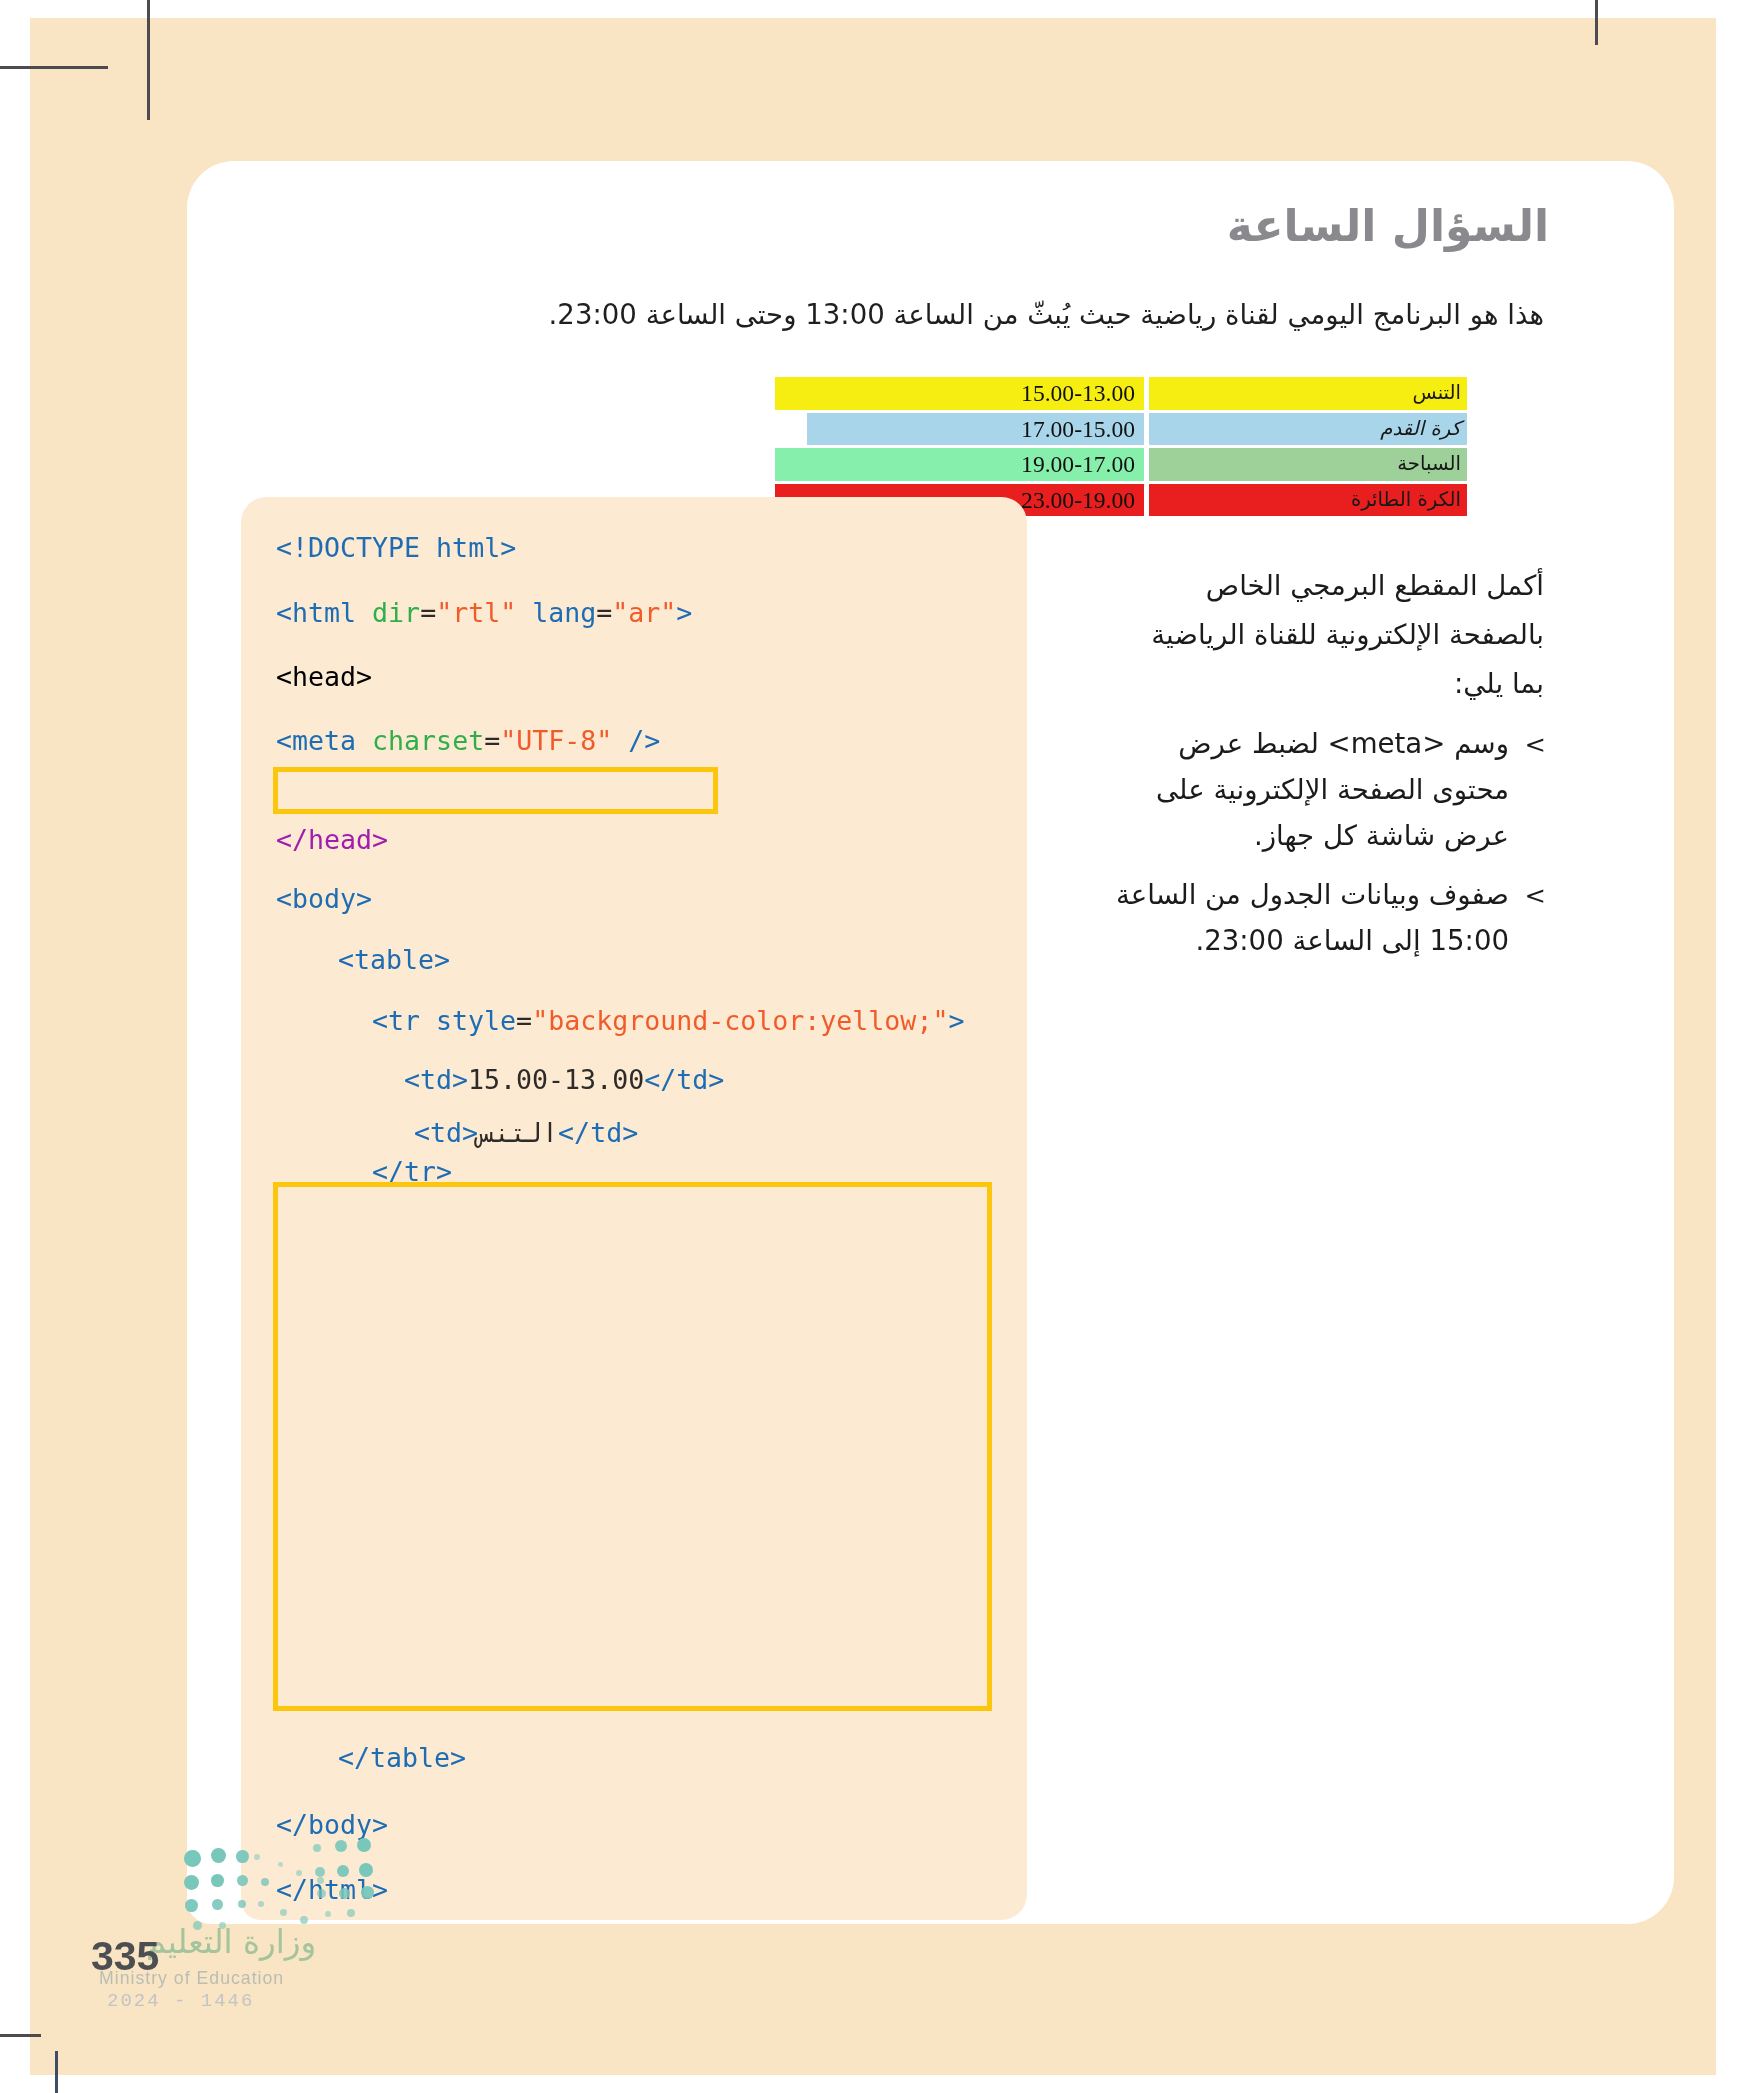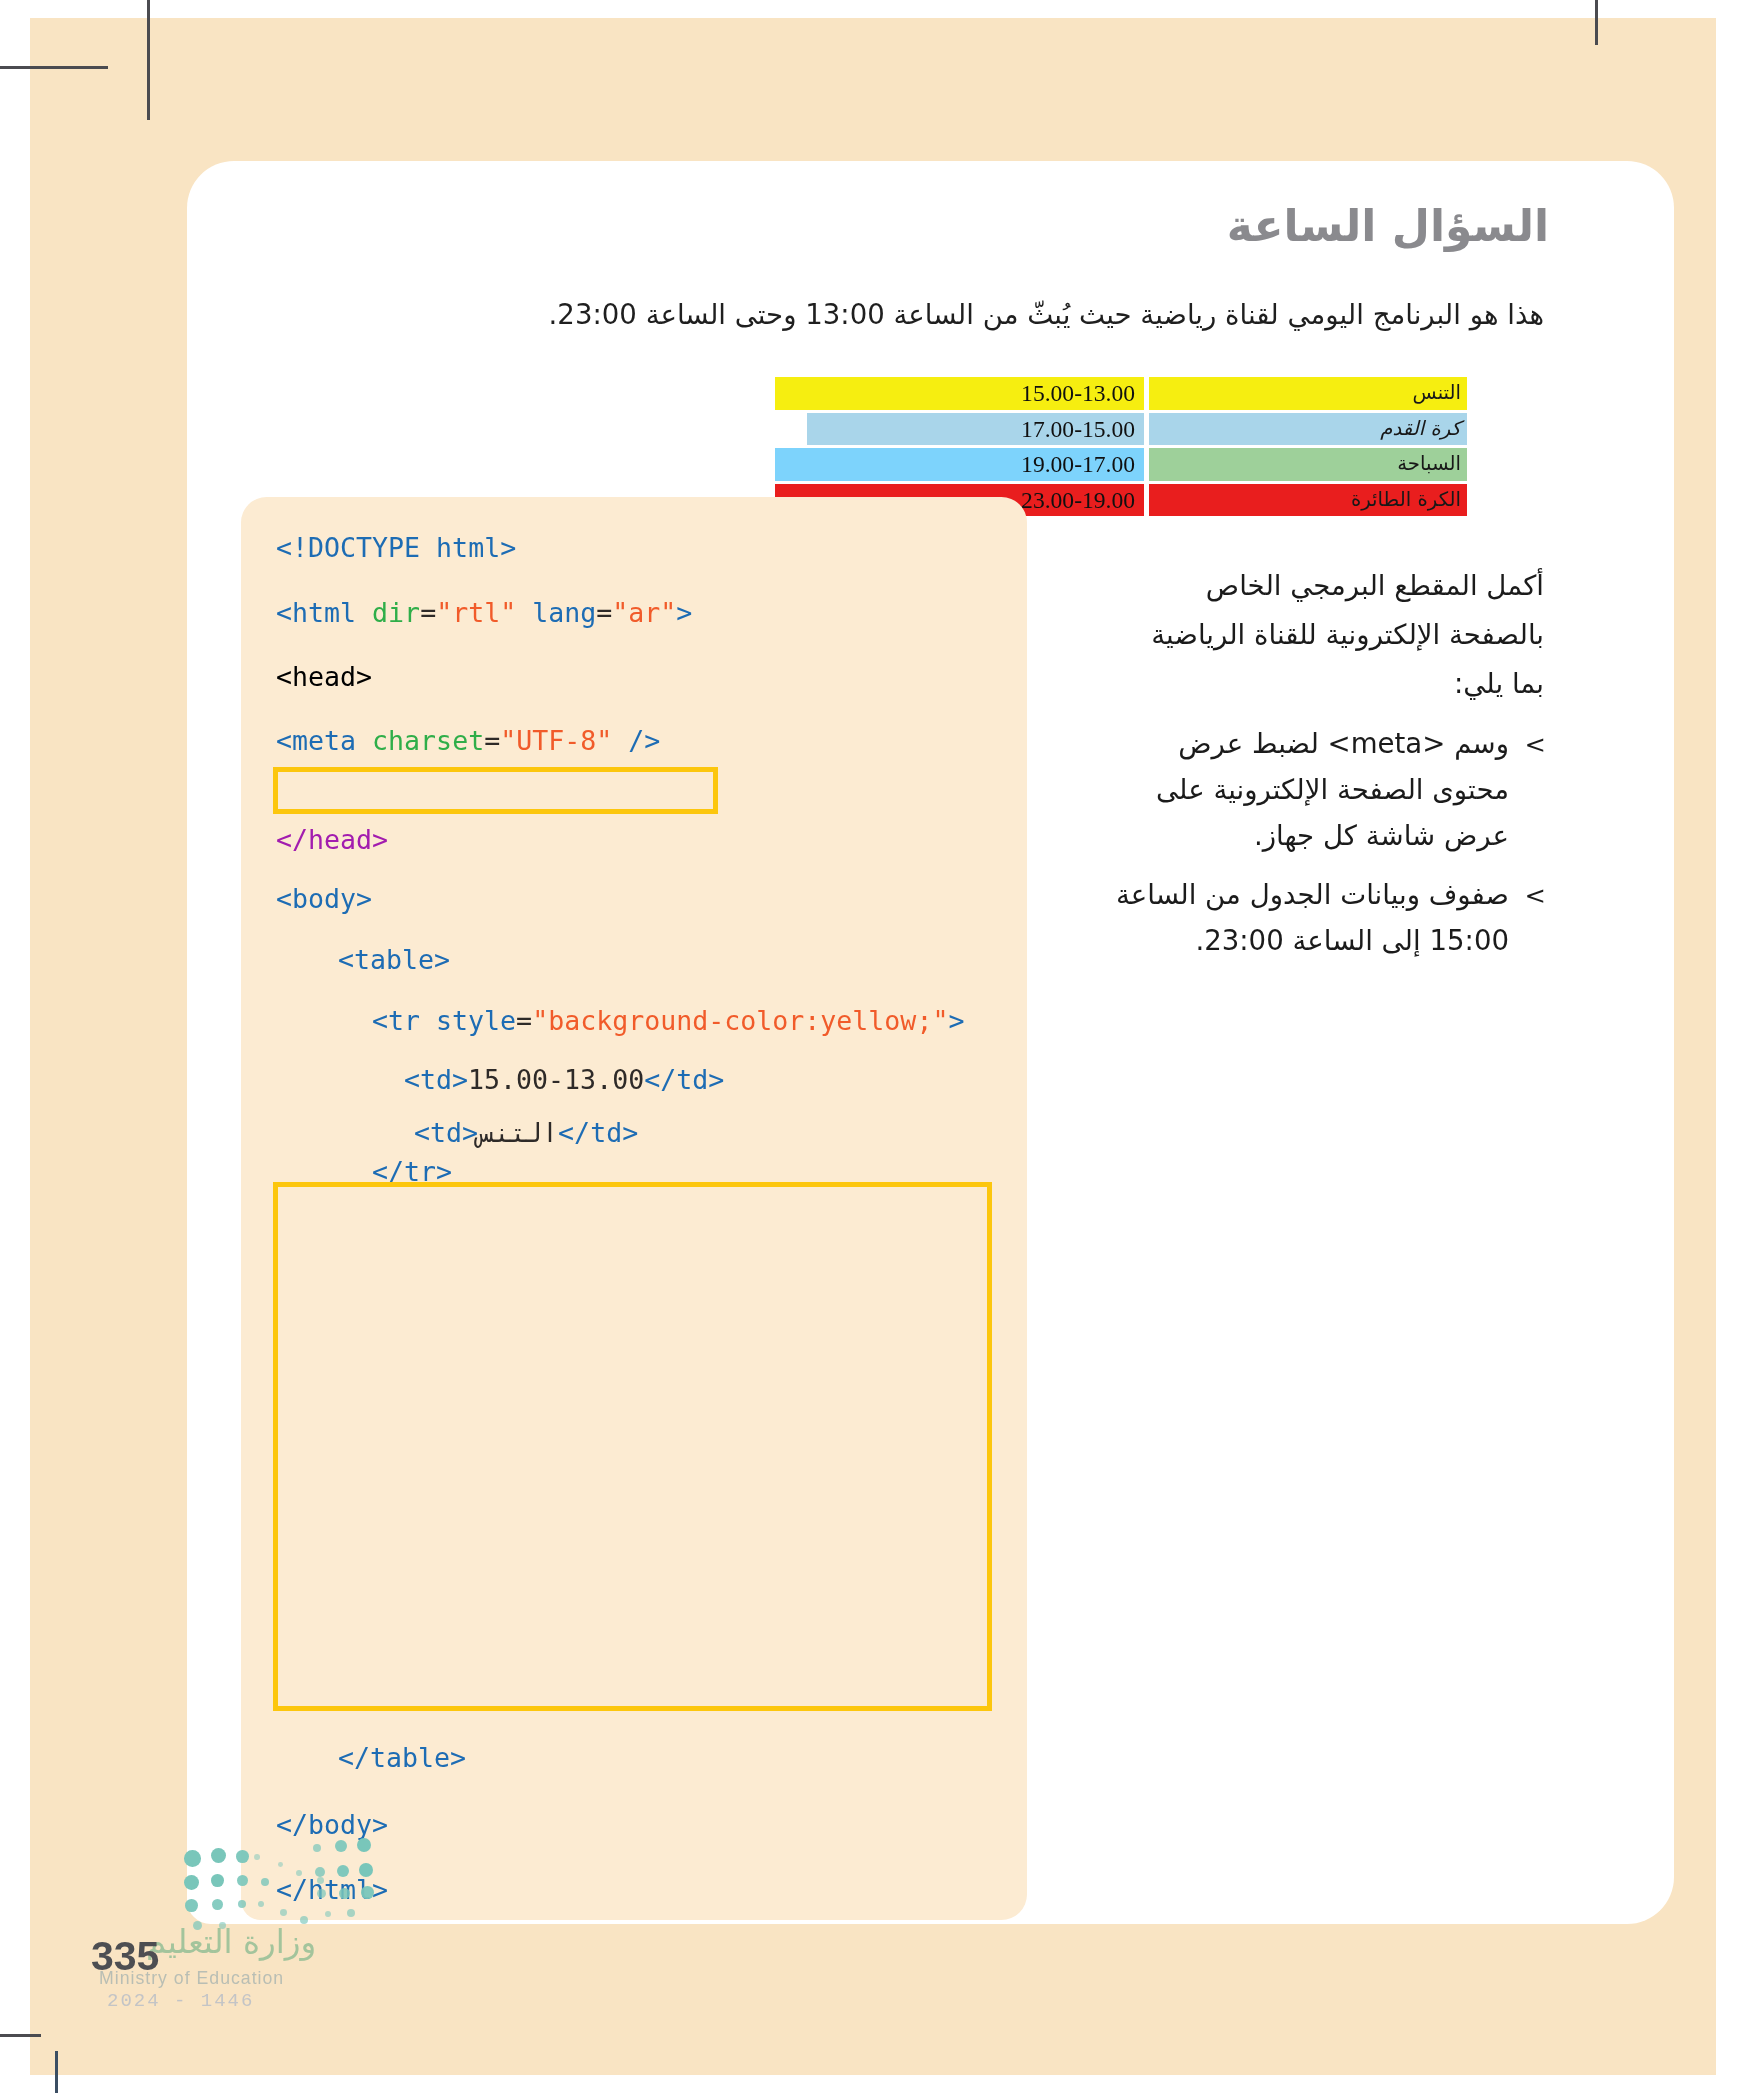--- a/index.html
+++ b/index.html
@@ -60,21 +60,21 @@
 <div class="card"></div>
 
 <div class="title">السؤال الساعة</div>
 <div class="subtitle">هذا هو البرنامج اليومي لقناة رياضية حيث يُبثّ من الساعة 13:00 وحتى الساعة 23:00.</div>
 
 <div class="schedule" id="schedule">
     <div class="sched-cell time-cell" style="background: rgb(246, 238, 16);">15.00-13.00</div>
     <div class="sched-cell sport-cell" style="background: rgb(246, 238, 16);">التنس</div>
     <div class="sched-cell time-cell" style="background: rgb(169, 213, 234); margin-left: 32px;">17.00-15.00</div>
     <div class="sched-cell sport-cell" style="background: rgb(169, 213, 234); font-style: italic;">كرة القدم</div>
-    <div class="sched-cell time-cell" style="background: #7dd3fc; padding-left: 36px;">19.00-17.00</div>
+    <div class="sched-cell time-cell" style="background: #86efac; padding-left: 36px;">19.00-17.00</div>
     <div class="sched-cell sport-cell" style="background: rgb(158, 208, 154);">السباحة</div>
     <div class="sched-cell time-cell" style="background: rgb(233, 30, 30);">23.00-19.00</div>
     <div class="sched-cell sport-cell" style="background: rgb(233, 30, 30);">الكرة الطائرة</div>
   </div>
 
 <div class="instructions" id="instructions">
     <div class="instr-intro">
       <div>أكمل المقطع البرمجي الخاص</div>
       <div>بالصفحة الإلكترونية للقناة الرياضية</div>
       <div>بما يلي:</div>

